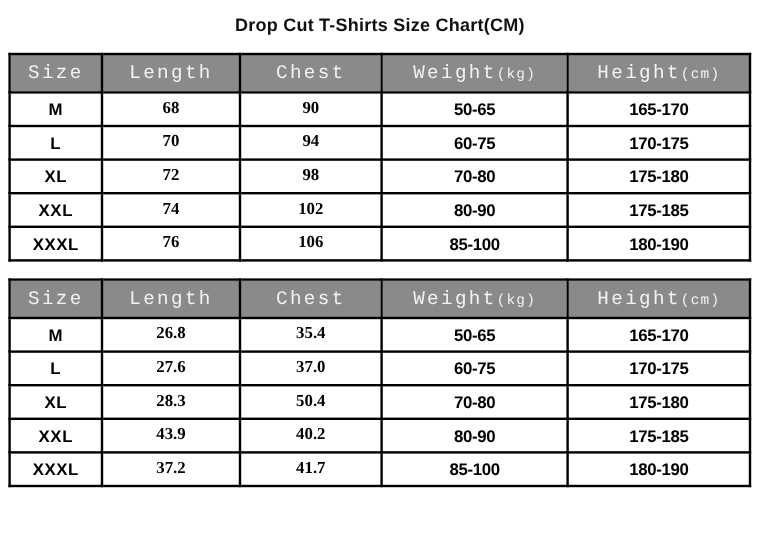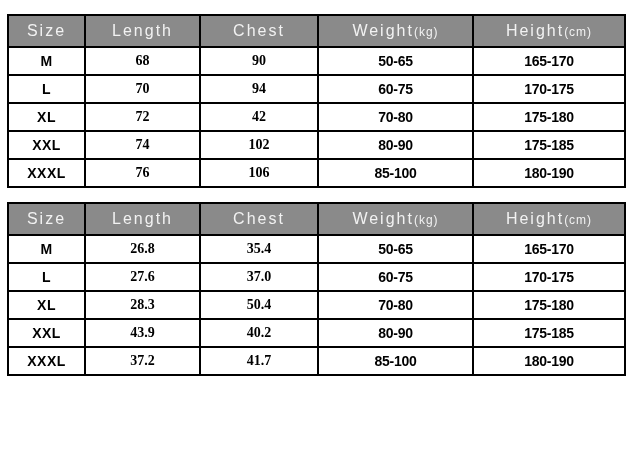--- a/index.html
+++ b/index.html
@@ -43,21 +43,21 @@
   table.size-table td {
     border: 2px solid #000000;
     text-align: center;
     vertical-align: middle;
     padding: 0;
     overflow: hidden;
   }
   table.size-table th {
     background: #8a8a8a;
     color: #f2f2f2;
-    font-family: Liberation Sans, sans-serif;
+    font-family: Liberation Mono, monospace;
     font-weight: normal;
     font-size: 16px;
     letter-spacing: 2px;
     height: 30px;
   }
   table.size-table th .unit {
     font-size: 12px;
     letter-spacing: 1px;
     margin-top: 12px;
   }
@@ -86,20 +86,21 @@
   col.c-length { width: 115px; }
   col.c-chest  { width: 118px; }
   col.c-weight { width: 155px; }
   col.c-height { width: 152px; }
 </style>
 </head>
 <body>
 
 <div class="page">
 
+  <h1 class="chart-title">Drop Cut T-Shirts Size Chart(CM)</h1>
 
   <table class="size-table">
     <colgroup>
       <col class="c-size">
         <col class="c-length">
         <col class="c-chest">
       <col class="c-weight">
         <col class="c-height">
     </colgroup>
     <thead>
@@ -122,21 +123,21 @@
         <tr>
           <td class="size-cell">L</td>
           <td class="serif-num">70</td>
           <td class="serif-num">94</td>
           <td class="range-cell">60-75</td>
           <td class="range-cell">170-175</td>
         </tr>
         <tr>
           <td class="size-cell">XL</td>
           <td class="serif-num">72</td>
-          <td class="serif-num">42</td>
+          <td class="serif-num">98</td>
           <td class="range-cell">70-80</td>
           <td class="range-cell">175-180</td>
         </tr>
         <tr>
           <td class="size-cell">XXL</td>
           <td class="serif-num">74</td>
           <td class="serif-num">102</td>
           <td class="range-cell">80-90</td>
           <td class="range-cell">175-185</td>
         </tr>

